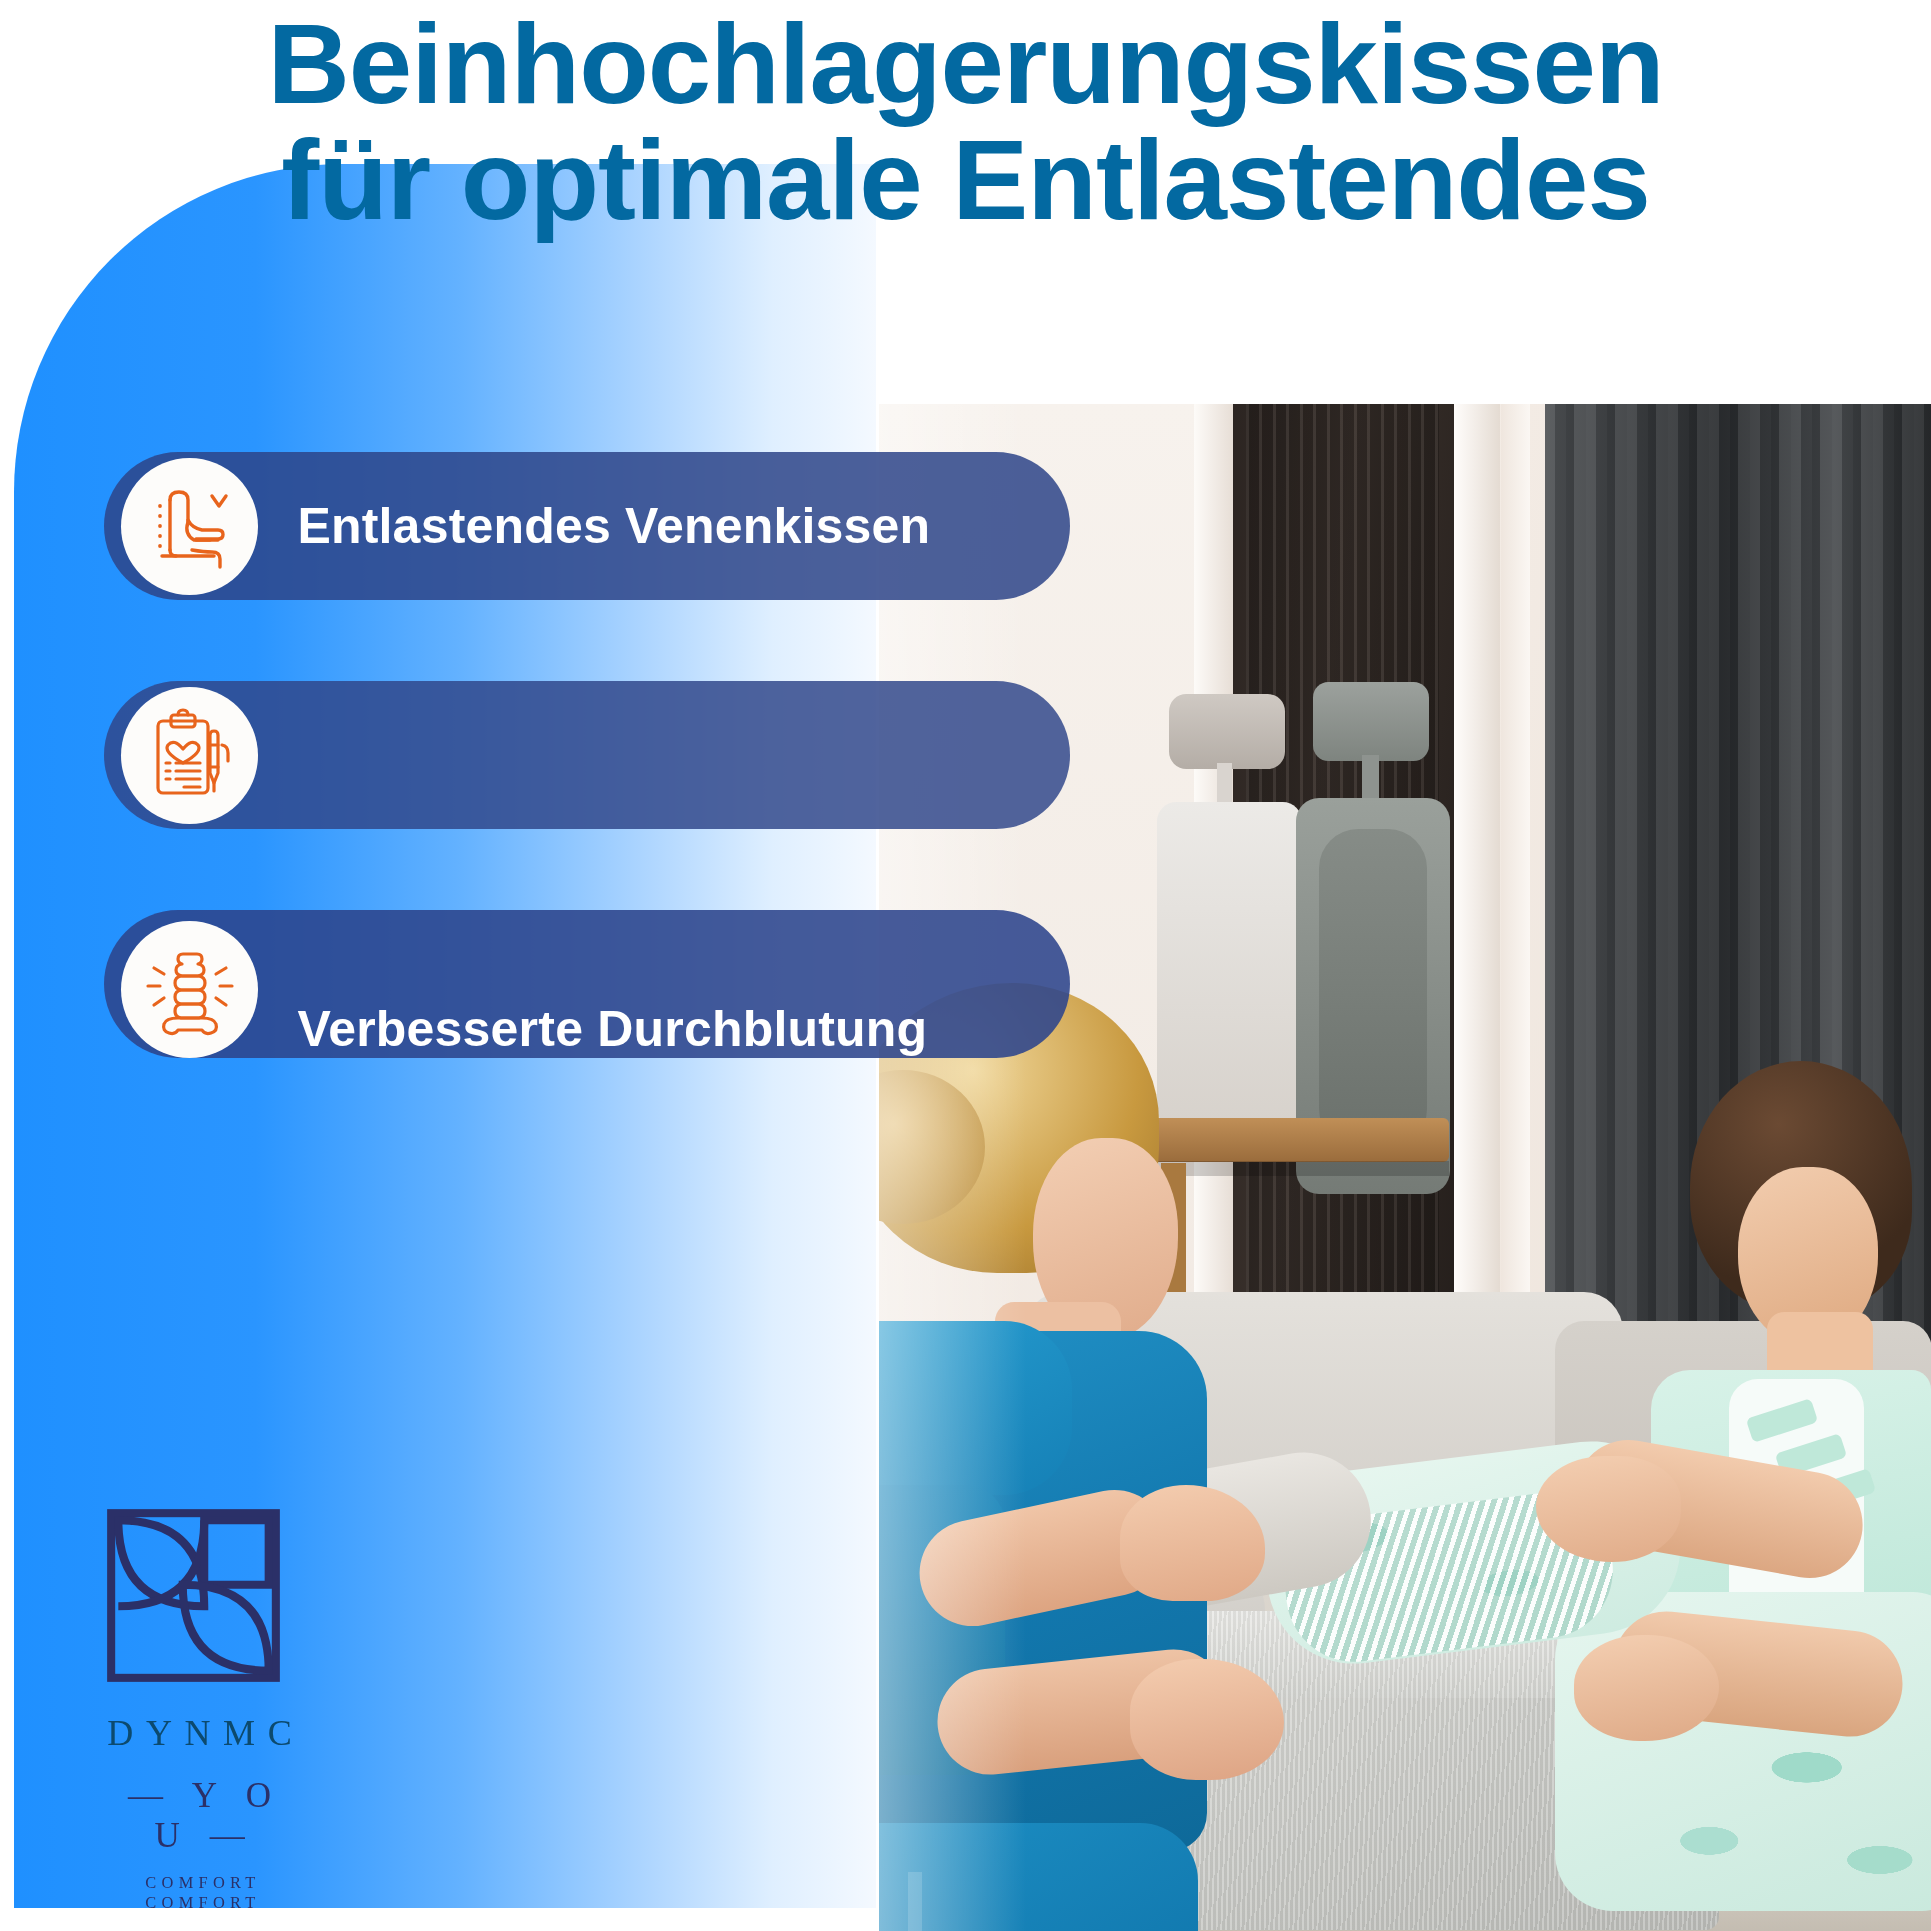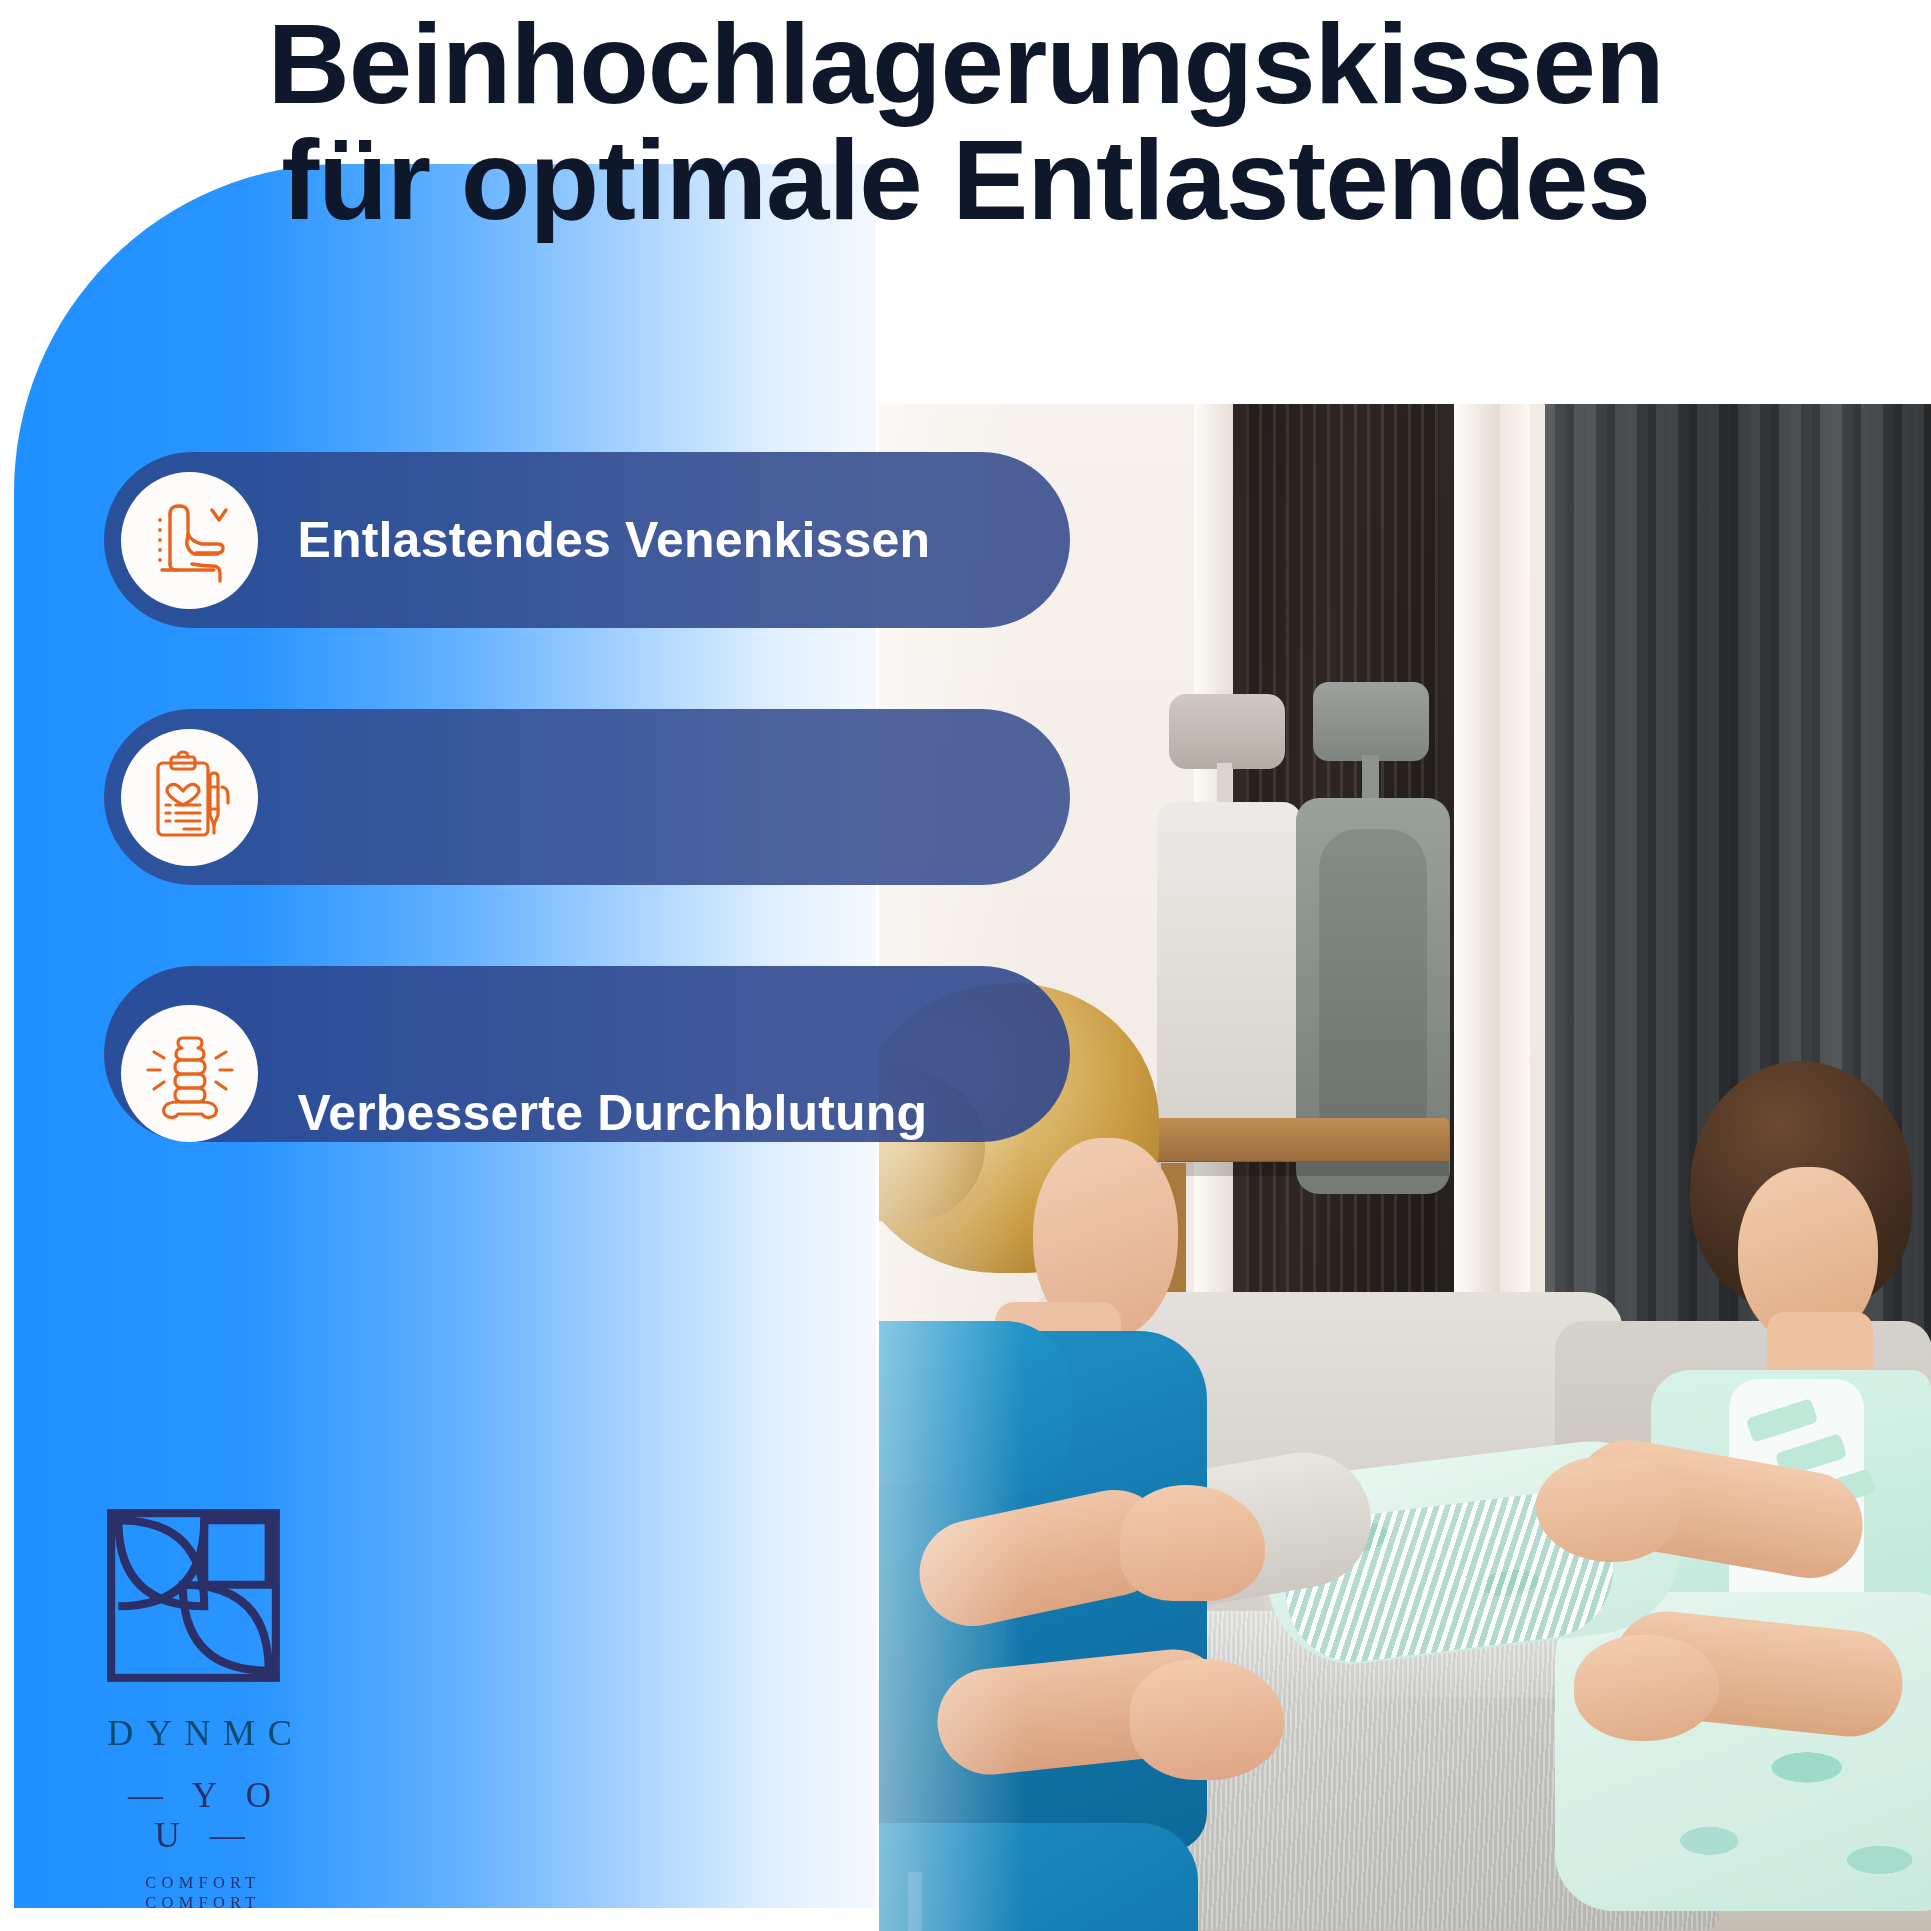--- a/index.html
+++ b/index.html
@@ -126,27 +126,27 @@
     background:linear-gradient(170deg,#f4cfb2,#dea986);}
   .photo-veil{left:0;top:0;width:1052px;height:1527px;background:linear-gradient(90deg,rgba(255,255,255,.45),rgba(255,255,255,0) 14%);}
 
   
   .panel{position:absolute;left:13.5px;top:164px;width:862px;height:1744px;
     border-radius:328px 0 0 0;
     background:linear-gradient(90deg,#1f90ff 0%,#2a95ff 28%,#64b2ff 52%,#a9d3ff 72%,#dfefff 88%,#f4f9ff 100%);}
 
   
   .title{position:absolute;left:0;top:5.8px;width:1931px;text-align:center;
-    color:#0f172a;font-weight:700;font-size:114px;line-height:1.02;letter-spacing:-1px;
+    color:#0369a1;font-weight:700;font-size:114px;line-height:1.02;letter-spacing:-1px;
     font-family:"Liberation Sans",sans-serif;z-index:30;white-space:nowrap;}
   .title .l2{display:block;}
 
   
   .pills{position:absolute;left:104px;top:452px;width:966px;z-index:25;}
-  .pill{position:relative;height:176px;border-radius:92px;margin-bottom:81px;
+  .pill{position:relative;height:148px;border-radius:92px;margin-bottom:81px;
     display:flex;align-items:center;
     background:rgba(45,68,136,.85);}
   .pill:nth-child(2){background:rgba(48,70,138,.84);}
   .pill:nth-child(3){background:rgba(44,68,140,.88);align-items:flex-end;}
   .pill .badge{flex:0 0 auto;width:137px;height:137px;margin-left:17.4px;border-radius:50%;
     background:#fdfcfa;display:flex;align-items:center;justify-content:center;}
   .pill .badge svg{width:100px;height:100px;display:block;}
   .pill .plabel{margin-left:39px;color:#ffffff;font-weight:700;font-size:50px;
     letter-spacing:0.2px;white-space:nowrap;font-family:"Liberation Sans",sans-serif;}
 

